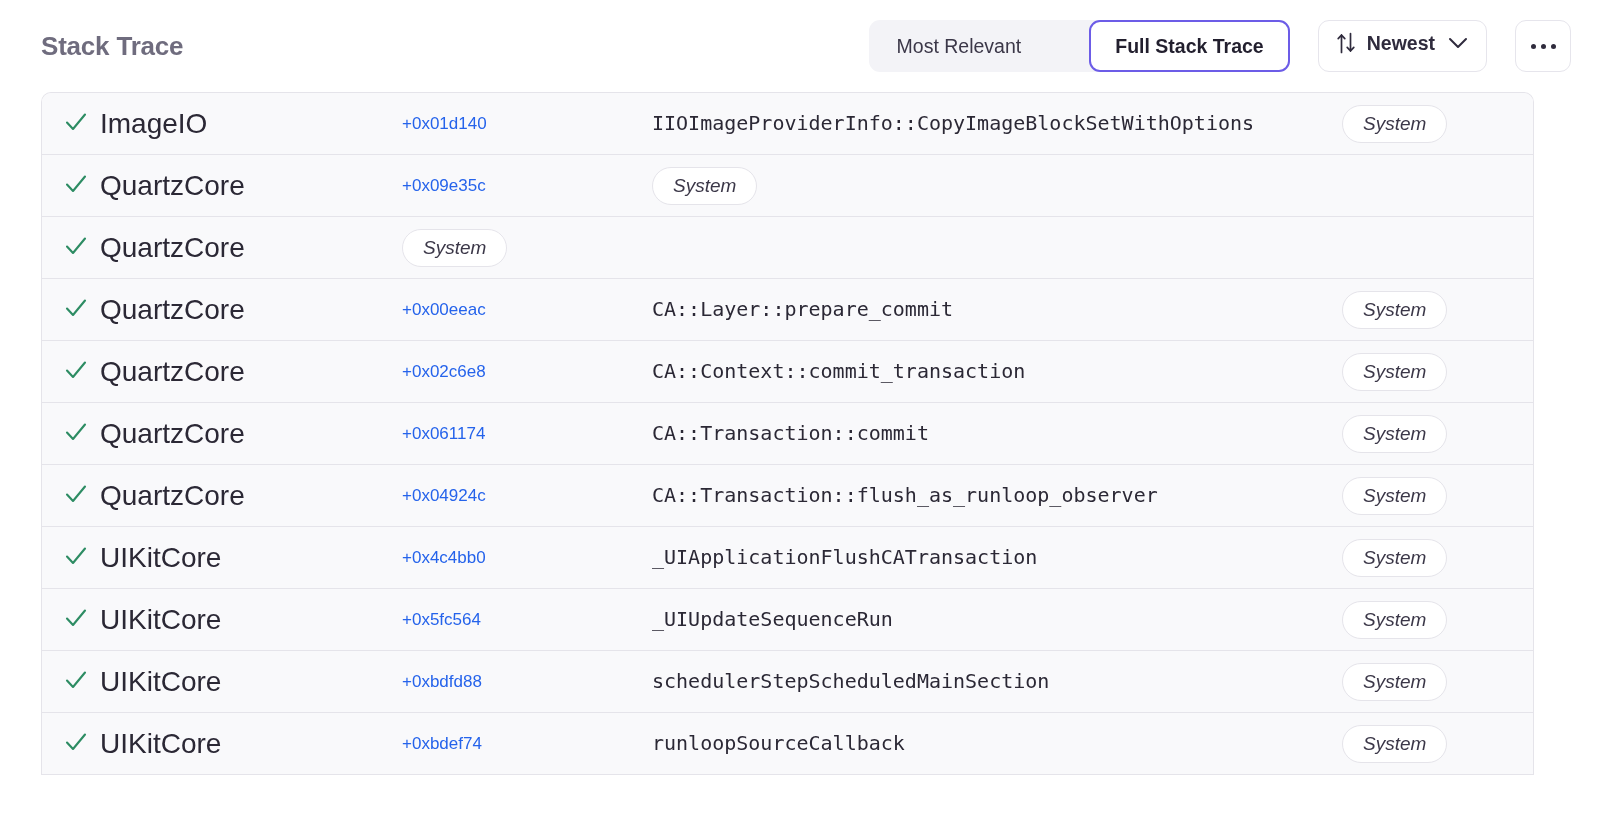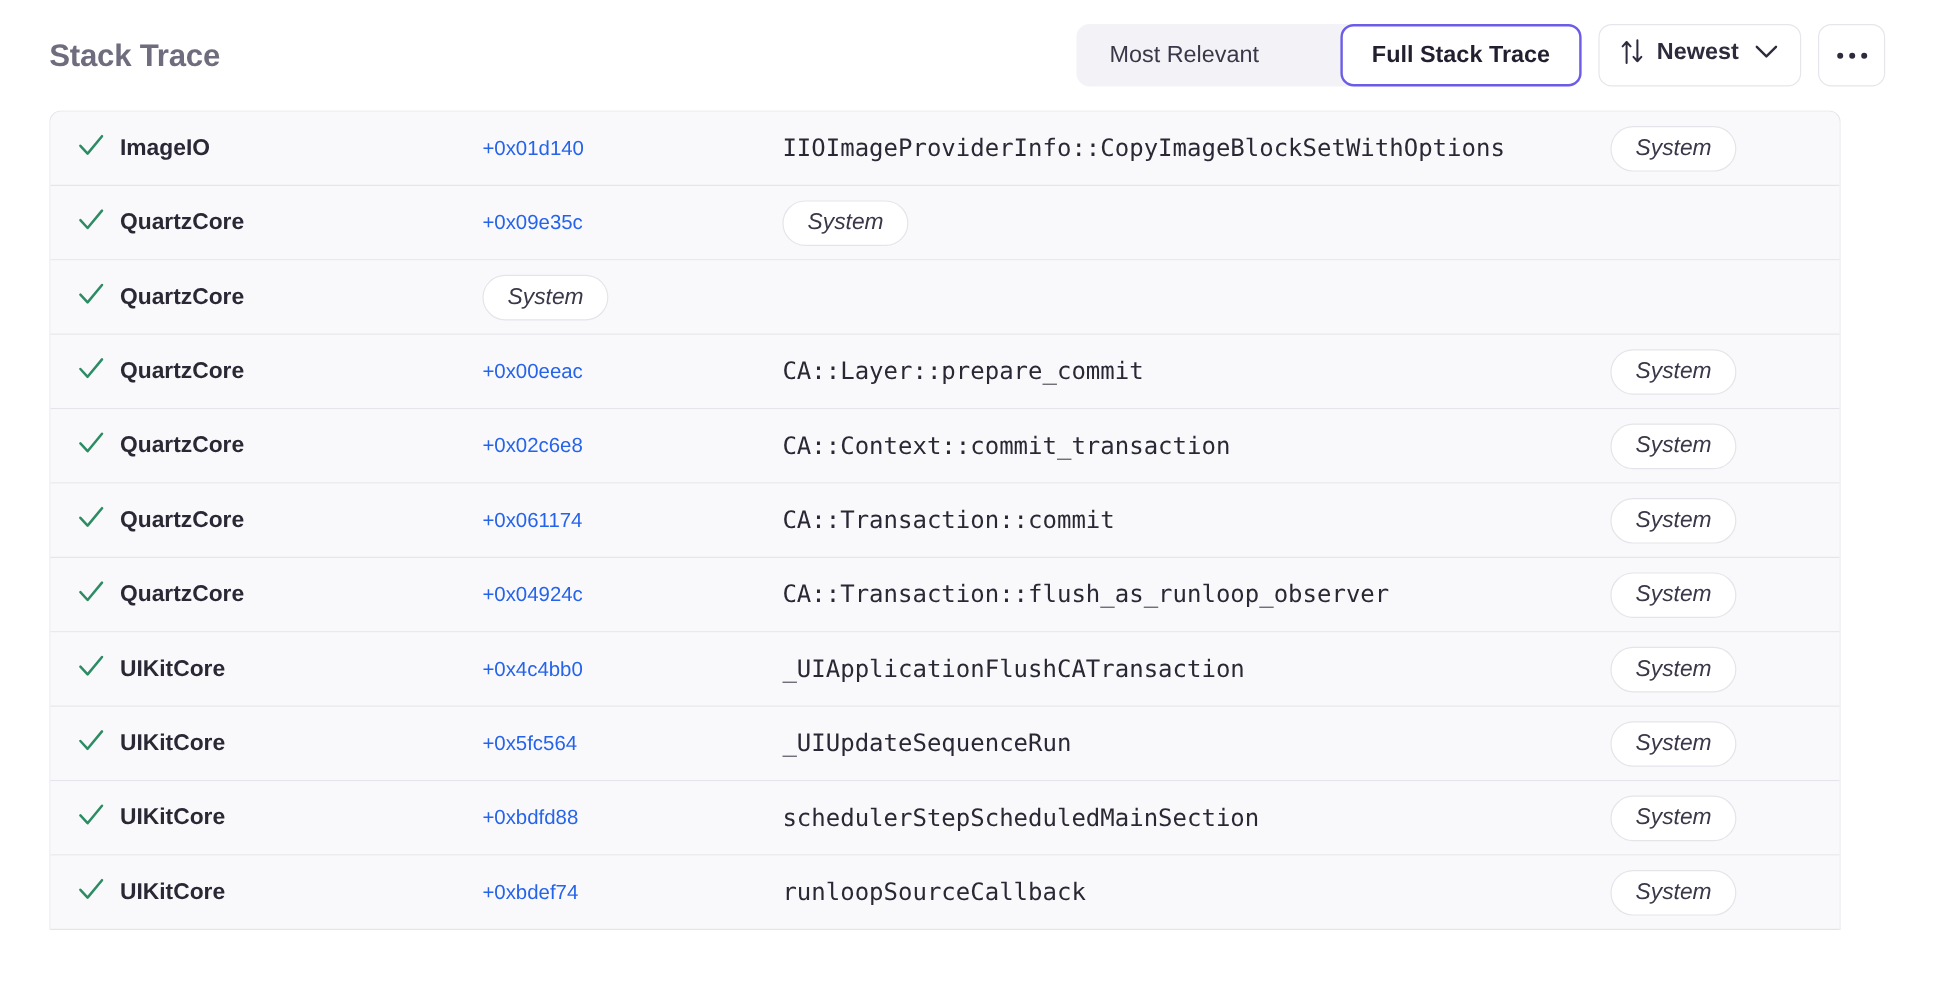--- a/index.html
+++ b/index.html
@@ -37,21 +37,21 @@
     font-weight: bold;
     color: #6f6c7e;
     letter-spacing: -0.2px;
     white-space: nowrap;
   }
 
   .header-actions {
     margin-left: auto;
     display: flex;
     align-items: center;
-    gap: 14px;
+    gap: 28px;
   }
 
   
   .segmented {
     display: flex;
     align-items: center;
     background: #f3f3f7;
     border-radius: 11px;
     height: 52px;
     padding: 0;
@@ -160,25 +160,24 @@
     flex: 0 0 58px;
     display: flex;
     align-items: center;
     justify-content: center;
     padding-left: 10px;
   }
   .check-icon { color: #2d8c63; display: block; }
 
   .cell-module {
     flex: 0 0 302px;
-    font-size: 19px;
+    font-size: 28px;
     color: #2b2835;
     white-space: nowrap;
     overflow: hidden;
-    font-weight: bold;
   }
 
   .cell-offset {
     flex: 0 0 250px;
     font-size: 17px;
     color: #2563eb;
     white-space: nowrap;
   }
 
   .cell-symbol {

